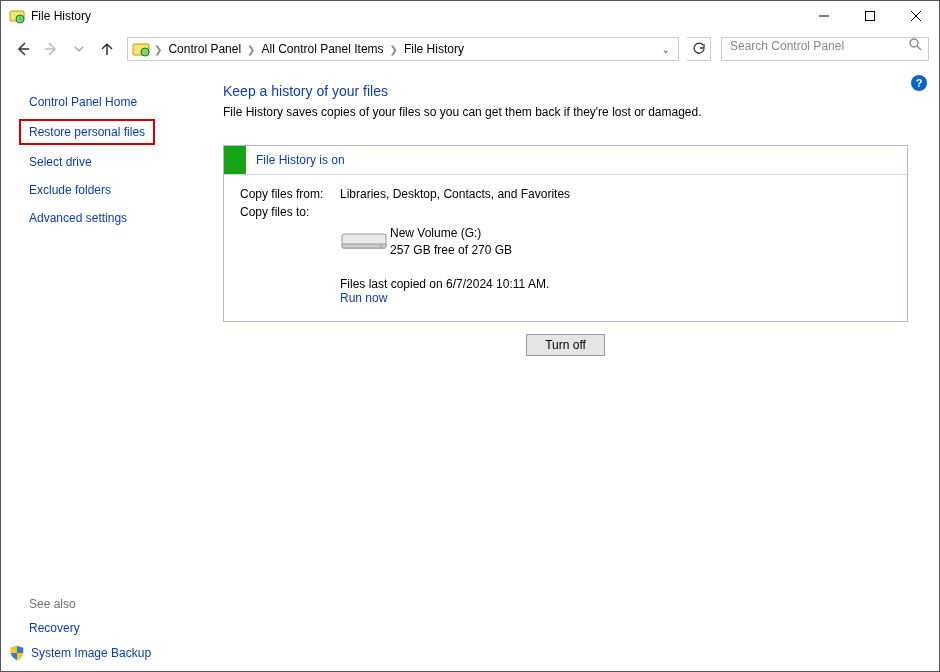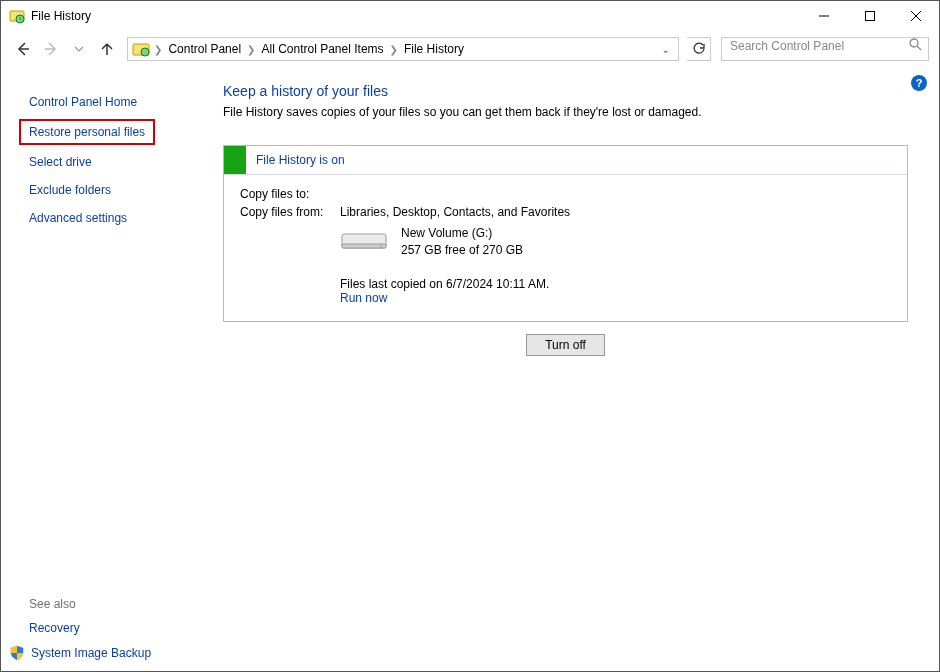--- a/index.html
+++ b/index.html
@@ -175,21 +175,21 @@
     font-size: 12px;
     padding-left: 10px;
   }
   .panel-body {
     padding: 12px 16px 16px 16px;
     border-top: 1px solid #d8d8ec;
     font-size: 12px;
   }
   .row { display:flex; margin-bottom:4px; }
   .row .label { width: 100px; }
-  .drive-area { display:flex; align-items:center; gap:13px; margin-top:6px; margin-left:100px; }
+  .drive-area { display:flex; align-items:center; gap:2px; margin-top:6px; margin-left:100px; }
   .drive-icon { width:48px; }
   .drive-info { line-height:1.4; }
   .last-copied { margin-top:18px; margin-left:100px; }
   .run-now { color:#0a3ea8; cursor:pointer; margin-left:100px; }
   .turnoff-row {
     display:flex; justify-content:center;
     margin-top: 12px;
   }
   .turnoff-btn {
     border:1px solid #9a9a9a;
@@ -321,25 +321,25 @@
     <h1>Keep a history of your files</h1>
     <div class="subtitle">File History saves copies of your files so you can get them back if they're lost or damaged.</div>
 
     <div class="panel">
       <div class="panel-head">
         <div class="green-block"></div>
         <div class="panel-head-title">File History is on</div>
       </div>
       <div class="panel-body">
         <div class="row">
-          <div class="label">Copy files to:</div>
+          <div class="label">Copy files from:</div>
+          <div>Libraries, Desktop, Contacts, and Favorites</div>
         </div>
         <div class="row">
-          <div class="label">Copy files from:</div>
-          <div>Libraries, Desktop, Contacts, and Favorites</div>
+          <div class="label">Copy files to:</div>
         </div>
         <div class="drive-area">
           <div class="drive-icon">
             <svg viewBox="0 0 48 28">
                 <rect x="2" y="8" width="44" height="14" rx="2" fill="#eaeaea" stroke="#9a9a9a"></rect>
                 <rect x="2" y="18" width="44" height="4" rx="1" fill="#cfcfcf" stroke="#9a9a9a"></rect>
                 <circle cx="41" cy="20" r="1" fill="#6bbf6b"></circle>
               </svg>
           </div>
           <div class="drive-info">

